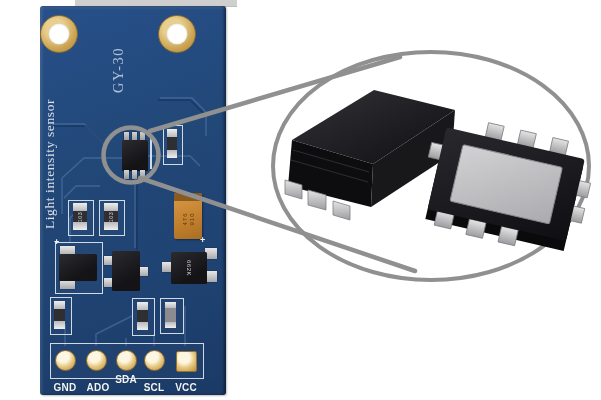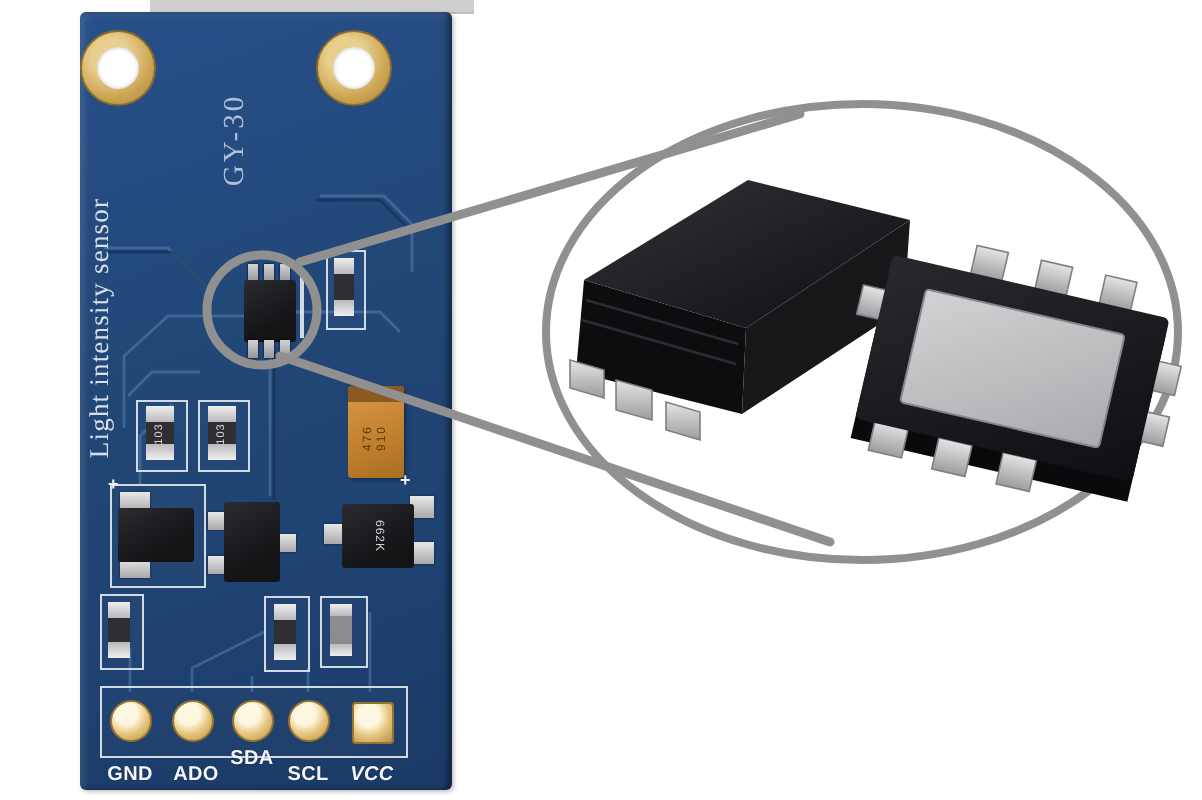--- a/index.html
+++ b/index.html
@@ -177,21 +177,21 @@
     <div class="pad" style="left:15px;top:344px;"></div>
     <div class="pad" style="left:46px;top:344px;"></div>
     <div class="pad" style="left:76px;top:344px;"></div>
     <div class="pad" style="left:104px;top:344px;"></div>
     <div class="pad square" style="left:136px;top:345px;"></div>
 
     <span class="pin-label" style="left:25px;top:376px;">GND</span>
     <span class="pin-label" style="left:58px;top:376px;">ADO</span>
     <span class="pin-label" style="left:86px;top:368px;">SDA</span>
     <span class="pin-label" style="left:114px;top:376px;">SCL</span>
-    <span class="pin-label" style="left:146px;top:376px;font-style:italic;">VCC</span>
+    <span class="pin-label" style="left:146px;top:376px;">VCC</span>
   </div>
 
   <svg class="overlay" width="601" height="400" viewBox="0 0 601 400">
     <defs>
       <linearGradient id="g-pin" x1="0" y1="0" x2="0" y2="1">
         <stop offset="0" stop-color="#e4e4e4"></stop>
           <stop offset="1" stop-color="#9d9da1"></stop>
       </linearGradient>
       <linearGradient id="g-top1" x1="0" y1="0" x2="1" y2="1">
         <stop offset="0" stop-color="#323237"></stop>

